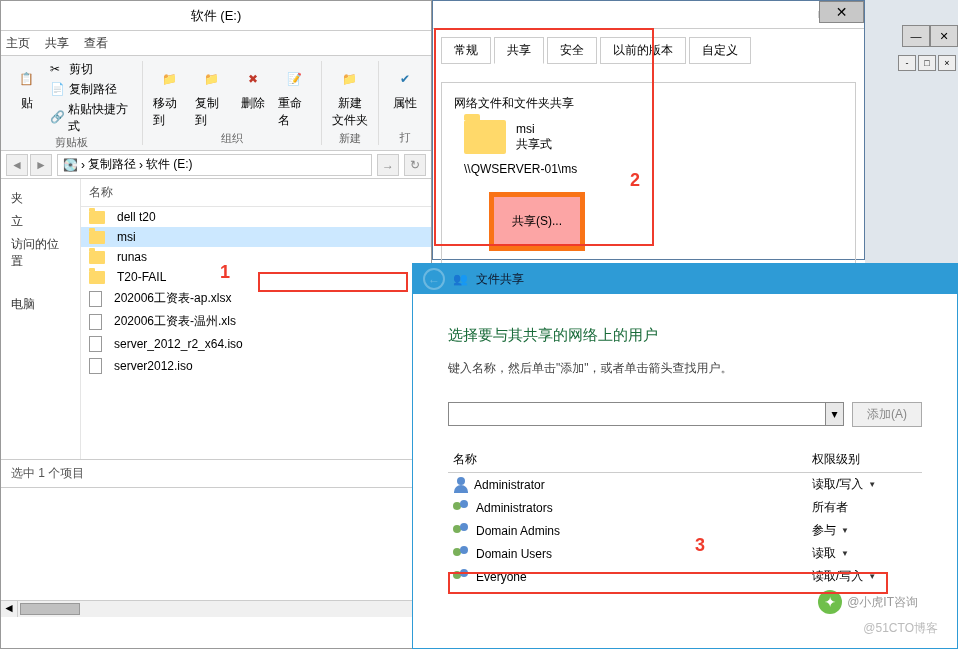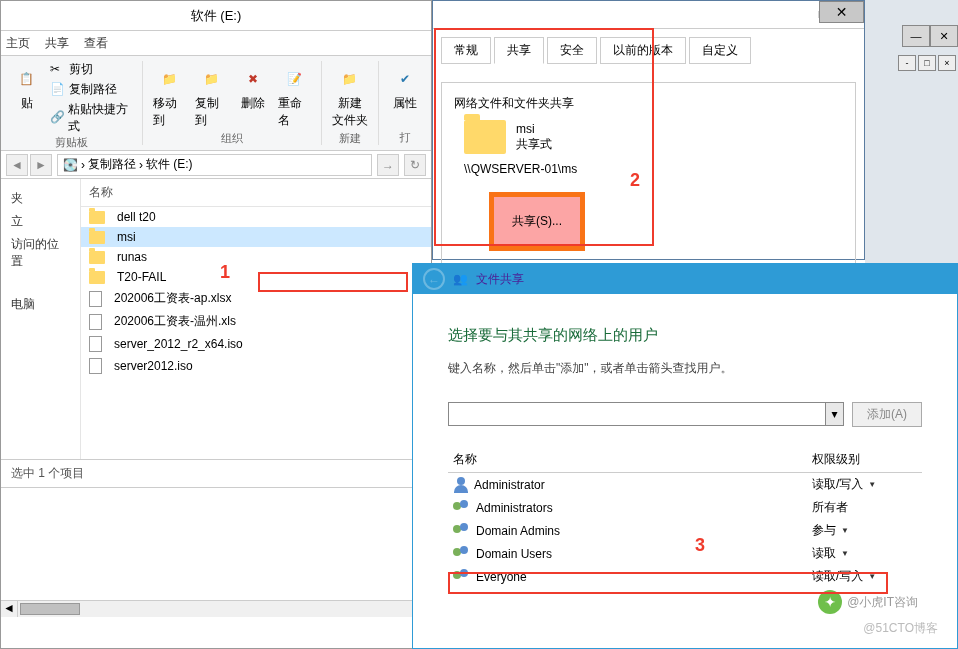--- a/index.html
+++ b/index.html
@@ -268,21 +268,21 @@
     </div>
     <div style="margin:0 0 8px 10px">\\QWSERVER-01\ms</div>
     <button class="props-btn">共享(S)...</button>
   </div>
 </div>
 
 <div class="share-dlg">
   <div class="share-titlebar">
     <div class="share-back">←</div>
     <span style="color:#ffd96a">👥</span>
-    <span style="color:#4c1d95">文件共享</span>
+    <span style="color:#0f172a">文件共享</span>
   </div>
   <div class="share-body">
     <div class="share-h1">选择要与其共享的网络上的用户</div>
     <div class="share-hint">键入名称，然后单击"添加"，或者单击箭头查找用户。</div>
     <div class="share-input-row">
       <div class="share-combo">
         <input style="">
         <div class="dd">▾</div>
       </div>
       <button class="share-add">添加(A)</button>

